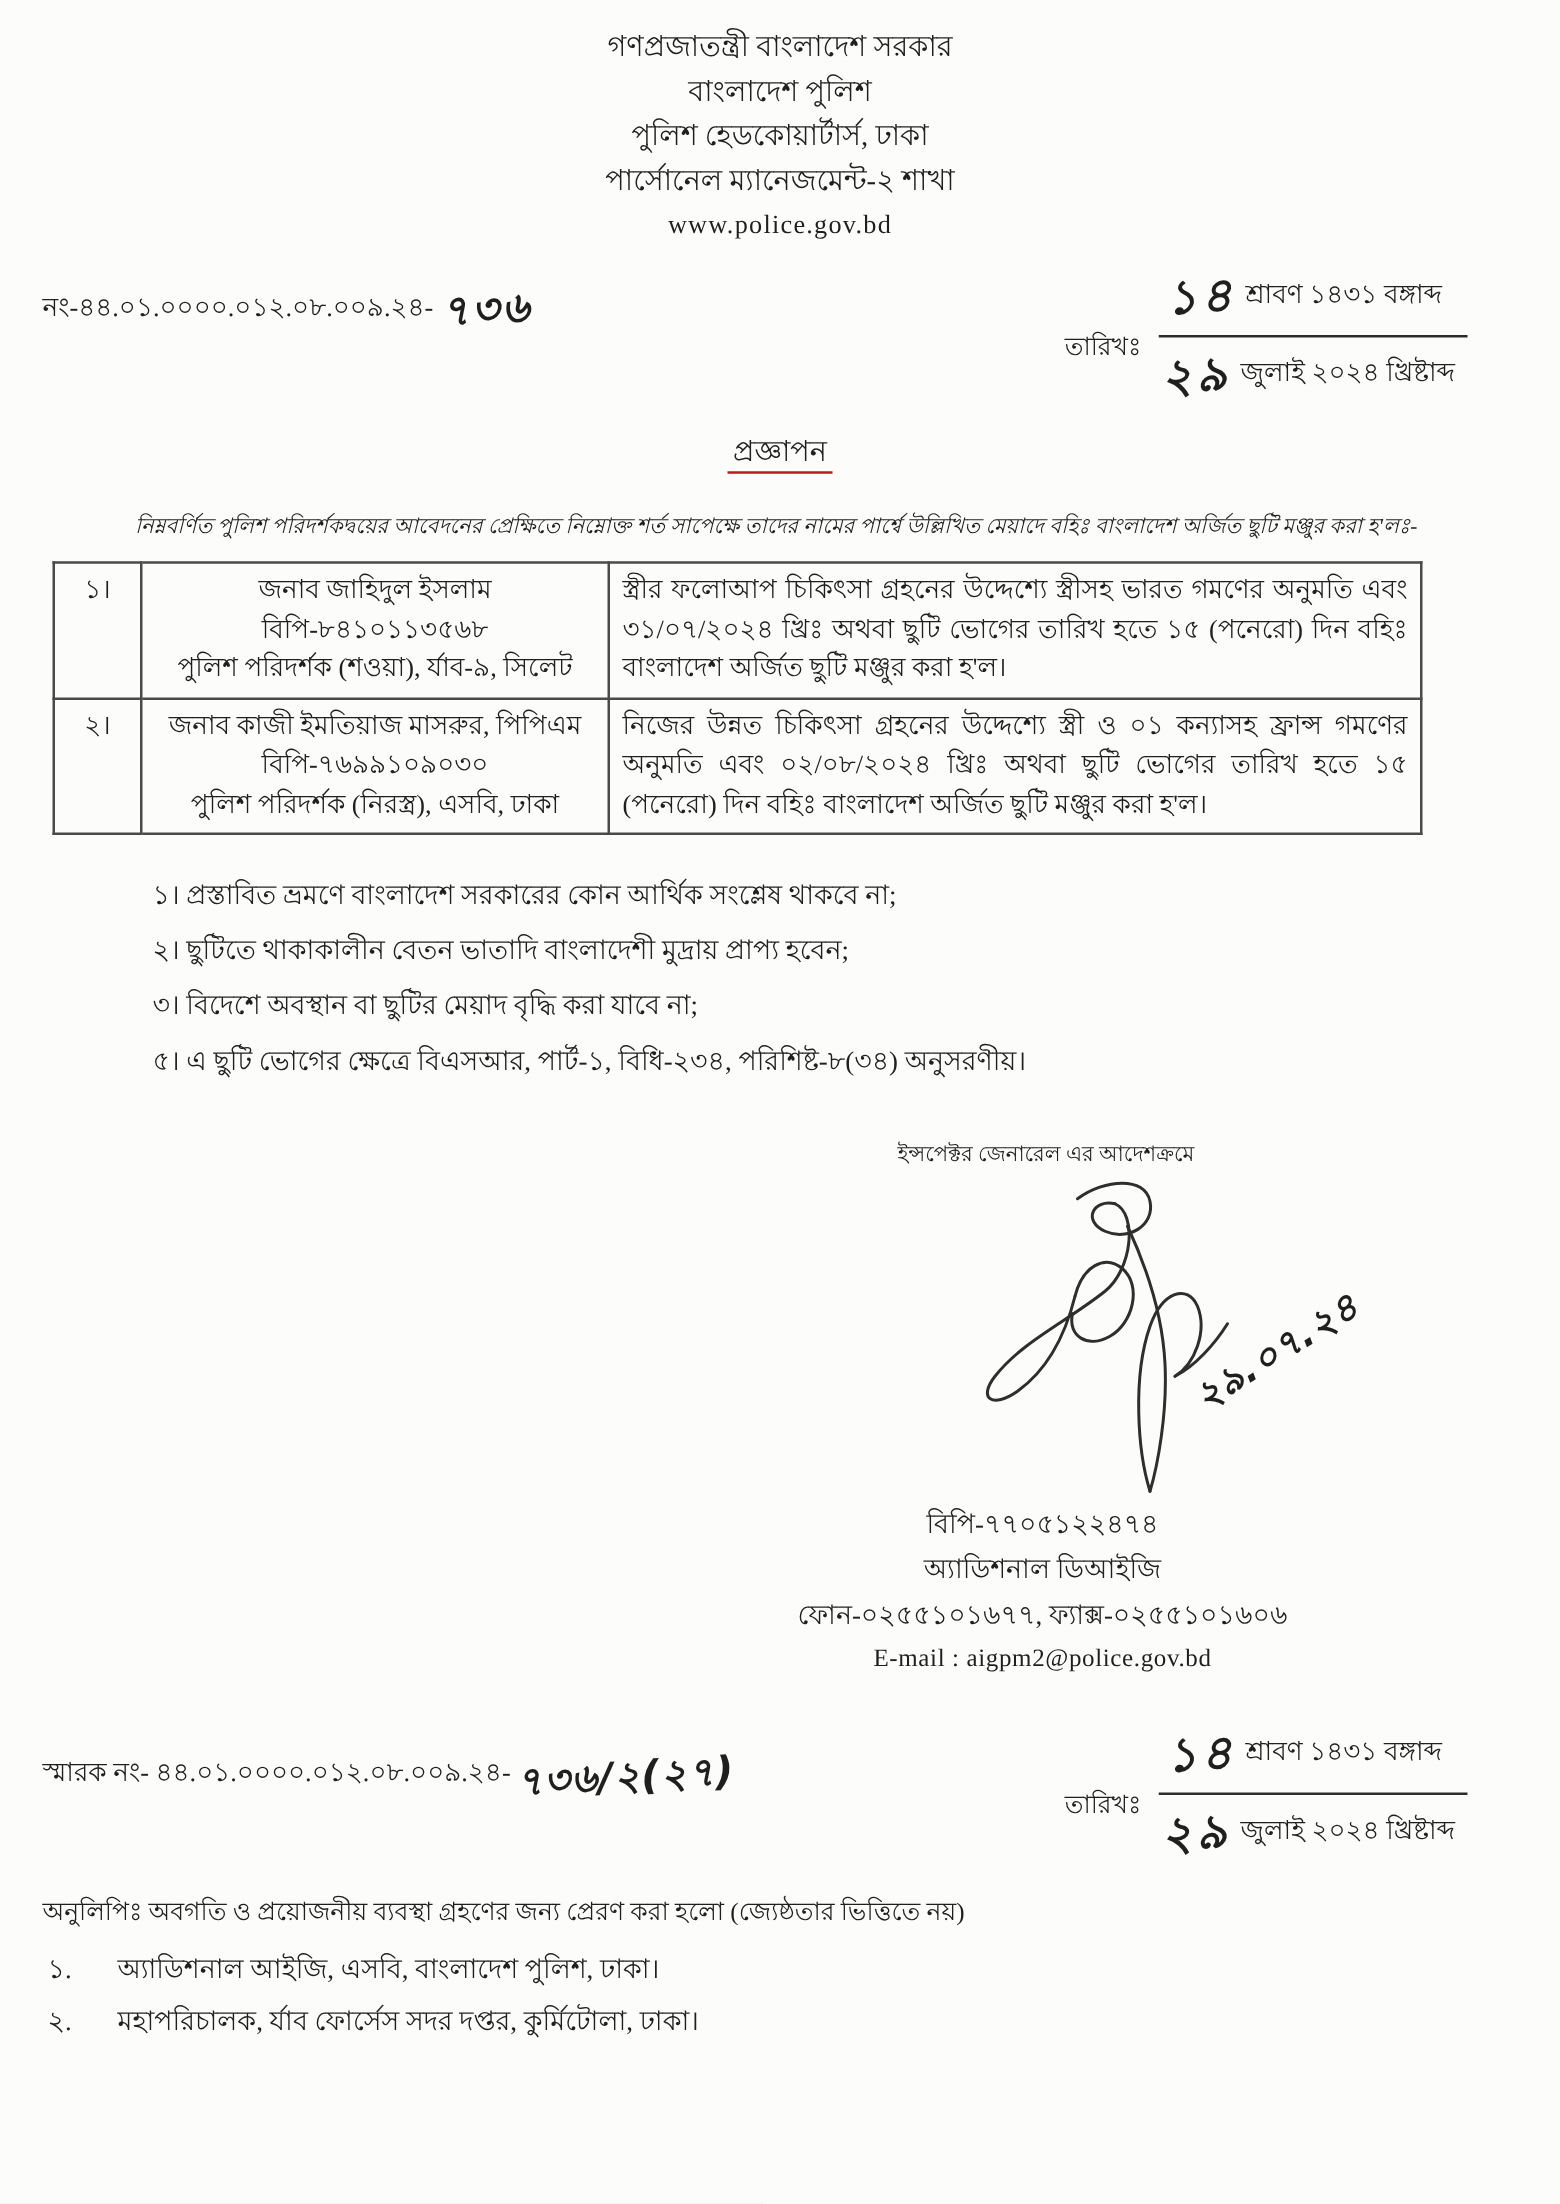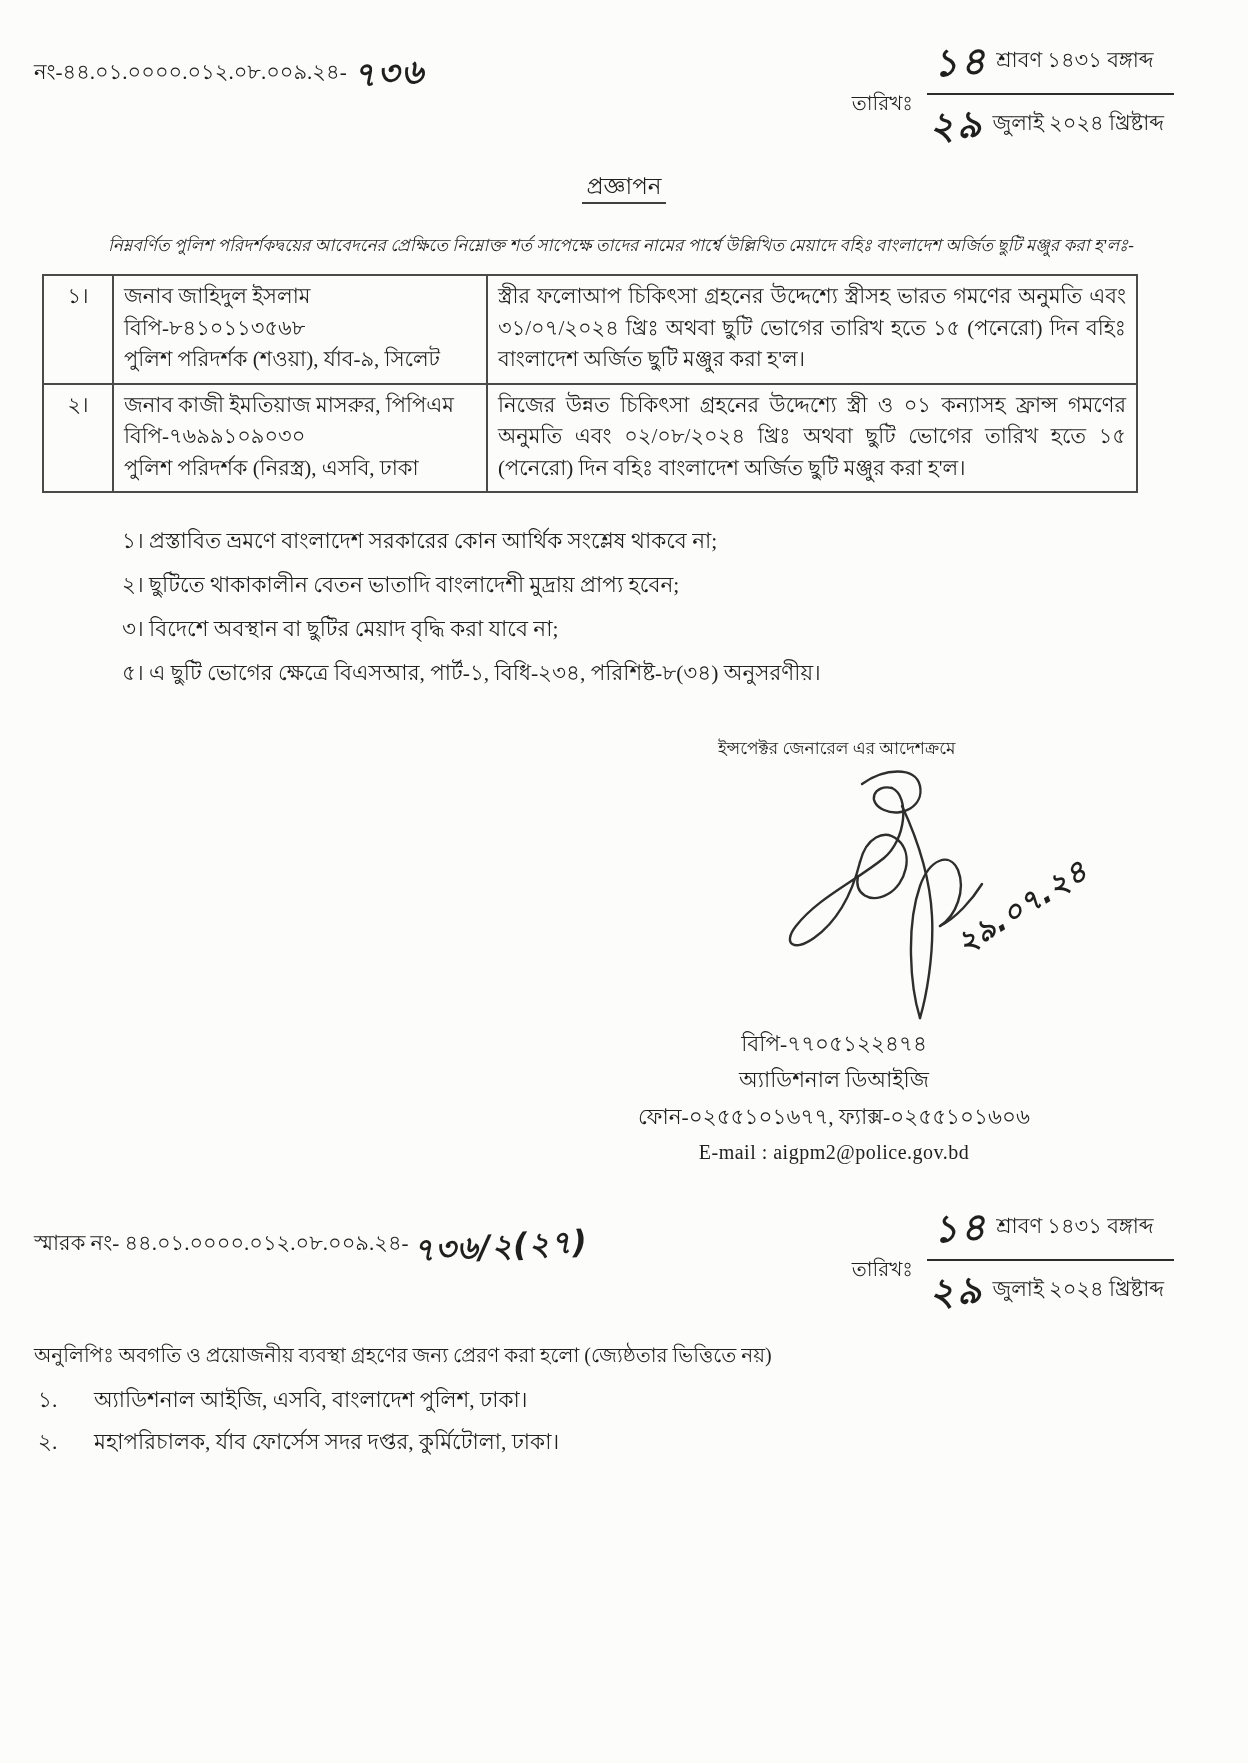--- a/index.html
+++ b/index.html
@@ -35,21 +35,21 @@
   .hw-memo{font-size:34px;vertical-align:-6px;margin-left:6px;}
   
   .date-block{display:flex;align-items:center;gap:14px;padding-right:40px;}
   .date-label{font-size:20px;padding-top:18px;}
   .date-stack{display:inline-block;text-align:left;}
   .date-top{border-bottom:2px solid #2c2c2c;padding:0 10px 2px 6px;}
   .date-bottom{padding:2px 10px 0 2px;}
   .hw-day{font-size:38px;letter-spacing:3px;vertical-align:-8px;margin-right:8px;}
   
   .doc-title{text-align:center;margin-top:16px;font-size:23px;}
-  .doc-title span{border-bottom:2px solid #404040;padding:0 4px 3px 4px;}
+  .doc-title span{border-bottom:2px solid #b91c1c;padding:0 4px 3px 4px;}
   
   .intro{
     margin:26px 4px 14px 4px;
     text-align:justify;
     text-indent:70px;
     line-height:1.75;
     font-size:17px;
     font-style:italic;
   }
   
@@ -62,21 +62,21 @@
   .leave-table td{
     border:2px solid #4a4a4a;
     vertical-align:top;
     padding:5px 10px 7px 10px;
     font-size:21px;
     line-height:1.5;
   }
   .leave-table .col-sl{width:48px;text-align:center;}
   .leave-table .col-name{width:352px;}
   .leave-table .col-det{width:auto;text-align:justify;}
-  .name-line{display:block;}
+  .name-line{display:block;text-align:center;}
   
   .conditions{margin:26px 0 0 88px;line-height:2.05;font-size:21.5px;}
   .cond-head{display:block;}
   .cond-item{display:block;}
   
   .sign-section{position:relative;height:470px;margin-top:30px;}
   .order-line{position:absolute;left:684px;top:10px;font-size:17px;}
   .signature-wrap{position:absolute;left:700px;top:40px;width:360px;height:260px;}
   .sign-date-note{
     position:absolute;left:214px;top:118px;
@@ -96,20 +96,27 @@
   .dist-list{margin-top:14px;}
   .dist-row{display:flex;margin-bottom:9px;line-height:1.55;font-size:21.5px;}
   .dist-num{flex:0 0 56px;padding-left:4px;}
   .dist-text{flex:1;padding-right:10px;text-align:left;}
 </style>
 </head>
 <body>
 
 <div class="page">
 
+  <div class="doc-header">
+    <div class="h-line">গণপ্রজাতন্ত্রী বাংলাদেশ সরকার</div>
+    <div class="h-line">বাংলাদেশ পুলিশ</div>
+    <div class="h-line">পুলিশ হেডকোয়ার্টার্স, ঢাকা</div>
+    <div class="h-line">পার্সোনেল ম্যানেজমেন্ট-২ শাখা</div>
+    <div class="h-site">www.police.gov.bd</div>
+  </div>
 
   <div class="memo-row">
     <div class="memo-no">
       <span>নং-৪৪.০১.০০০০.০১২.০৮.০০৯.২৪-</span><span class="hw hw-memo">৭৩৬</span>
     </div>
     <div class="date-block">
       <span class="date-label">তারিখঃ</span>
       <span class="date-stack">
         <span class="date-top" style="display:block;">
           <span class="hw hw-day">১৪</span><span>শ্রাবণ ১৪৩১ বঙ্গাব্দ</span>

